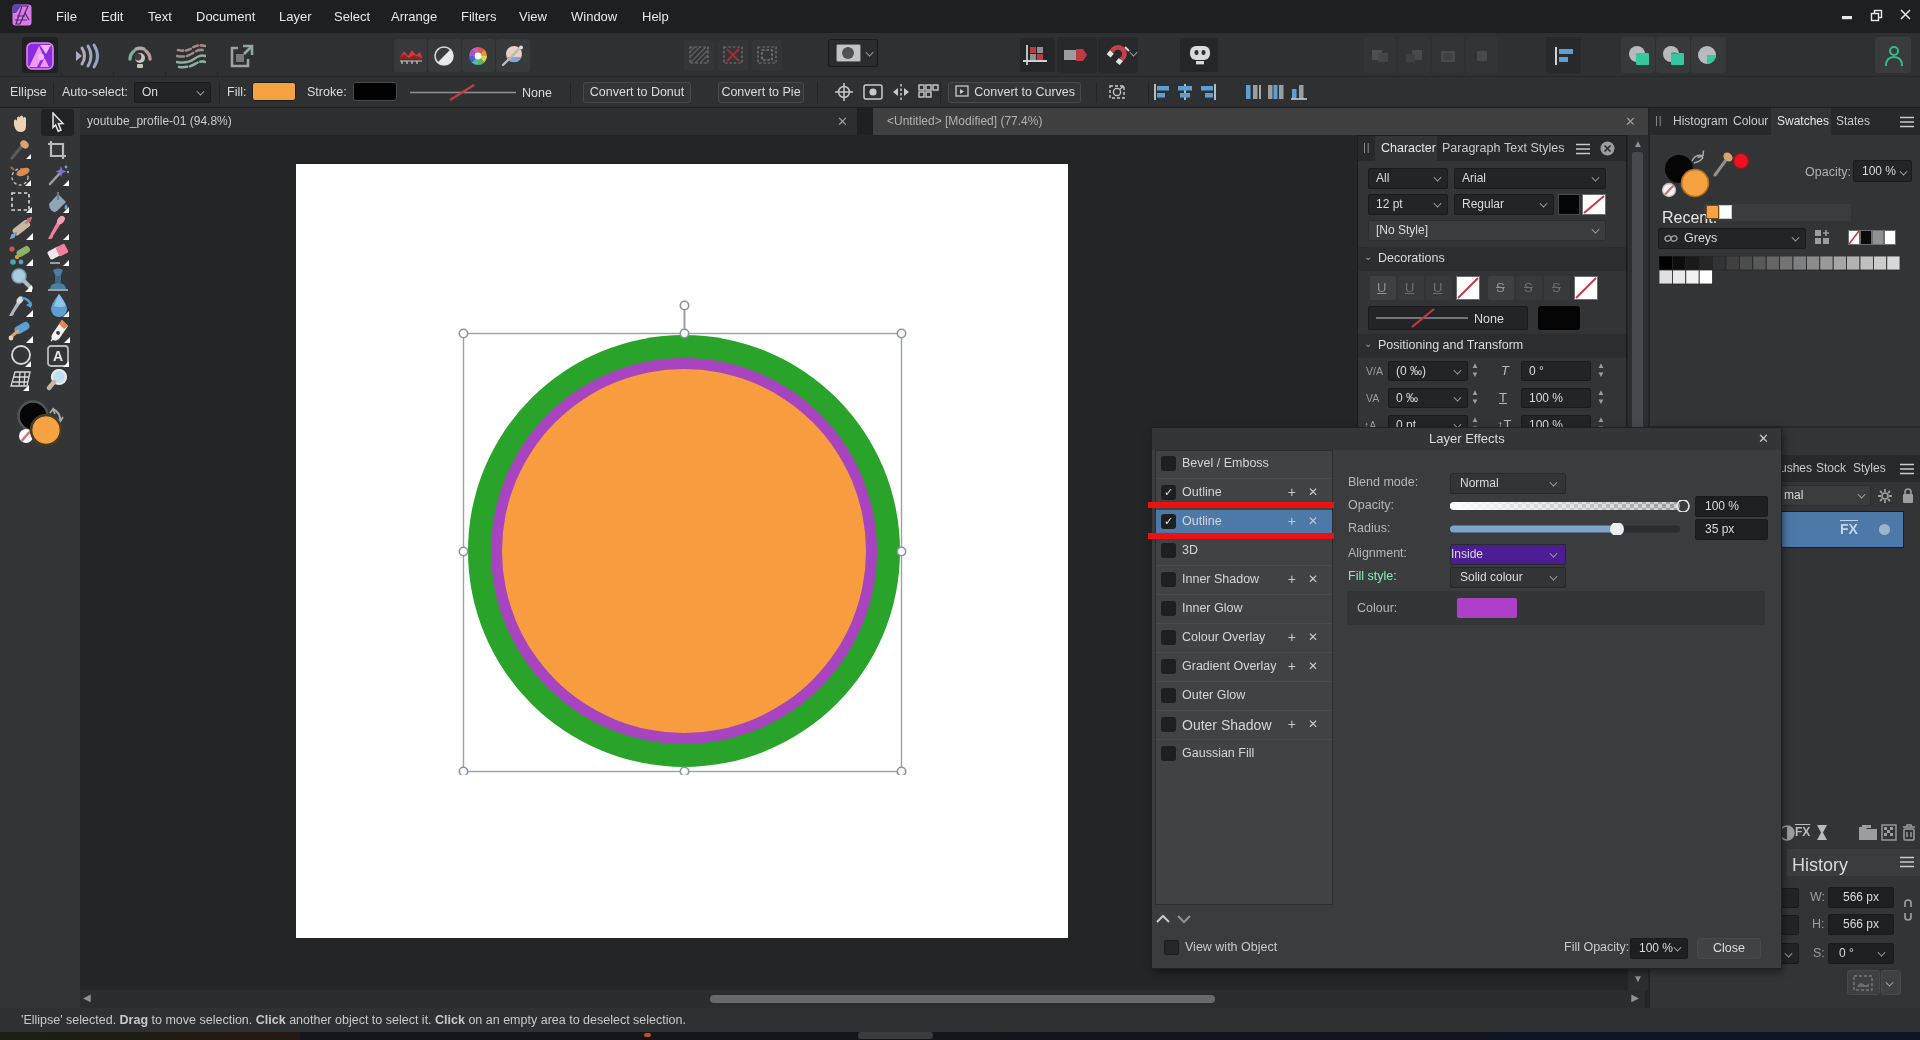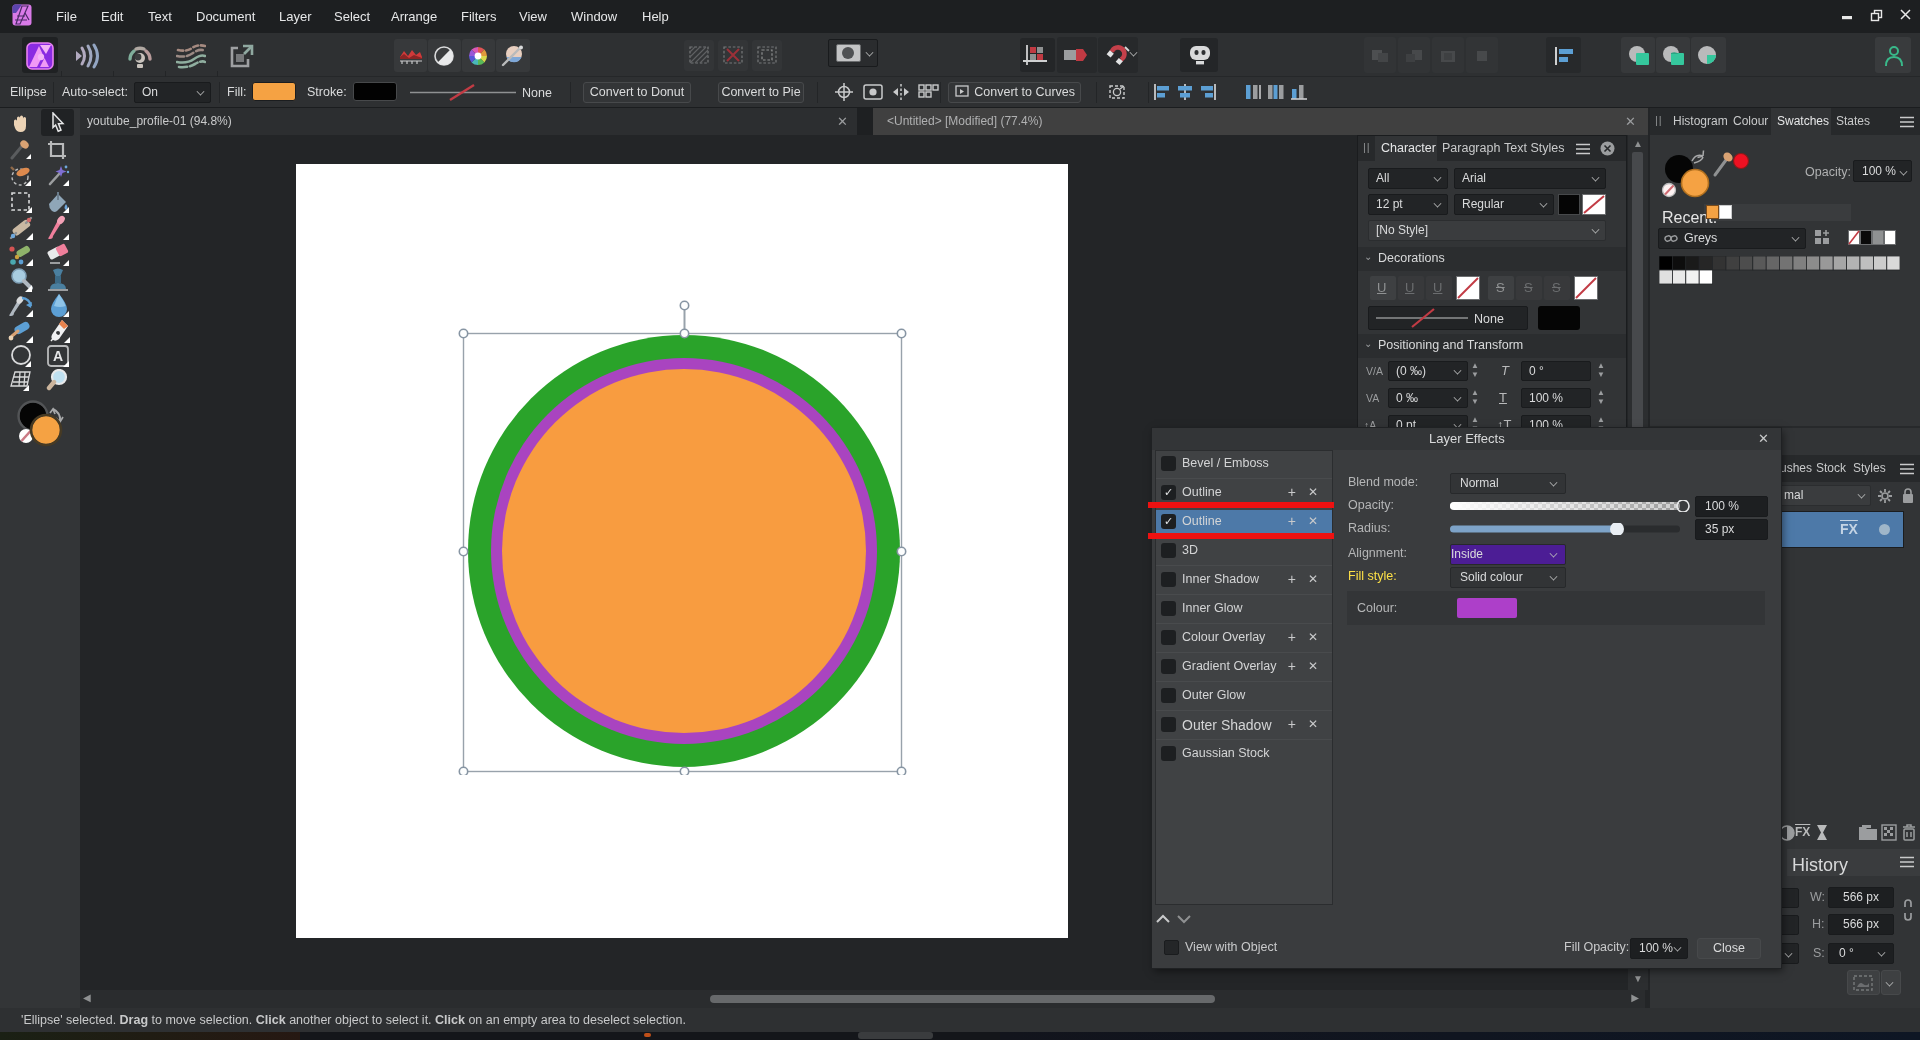--- a/index.html
+++ b/index.html
@@ -857,21 +857,21 @@
         <div style="position:absolute;left:0;top:230px;width:176px;height:1px;background:rgba(255,255,255,0.05)"></div>
         <div style="position:absolute;left:0;top:262px;width:176px;height:24px;">
           <span style="position:absolute;left:5px;top:4px;width:15px;height:15px;background:#1d1f21;border-radius:3px;"></span>
           <span style="position:absolute;left:26px;top:4px;color:#d4d5d6;font-size:14px">Outer Shadow</span>
           <span style="position:absolute;right:36px;top:3px;color:#c9cacb;font-size:14px">+</span>
           <span style="position:absolute;right:14px;top:4px;color:#c9cacb;font-size:12px">✕</span>
         </div>
         <div style="position:absolute;left:0;top:259px;width:176px;height:1px;background:rgba(255,255,255,0.05)"></div>
         <div style="position:absolute;left:0;top:291px;width:176px;height:24px;">
           <span style="position:absolute;left:5px;top:4px;width:15px;height:15px;background:#1d1f21;border-radius:3px;"></span>
-          <span style="position:absolute;left:26px;top:4px;color:#d4d5d6;font-size:12.5px">Gaussian Stock</span>
+          <span style="position:absolute;left:26px;top:4px;color:#d4d5d6;font-size:12.5px">Gaussian Fill</span>
         </div>
         <div style="position:absolute;left:0;top:288px;width:176px;height:1px;background:rgba(255,255,255,0.05)"></div>
       </div>
 
     <span class="txt" style="left:195px;top:476px0;color:#c9cacb"></span>
     <span class="txt" style="left:196px;top:47px;color:#b5b6b7;font-size:12.5px">Blend mode:</span>
     <div class="field" style="left:298px;top:45px;width:116px;height:21px;line-height:19px;padding-left:9px;background:#323436;border-color:#27292b">Normal</div>
     <div class="chev" style="left:398px;top:51px"></div>
     <span class="txt" style="left:196px;top:70px;color:#b5b6b7;font-size:12.5px">Opacity:</span>
     <svg class="abs" style="left:298px;top:72px" width="240" height="12" viewBox="0 0 240 12">
@@ -894,21 +894,21 @@
     <span class="txt" style="left:196px;top:93px;color:#b5b6b7;font-size:12.5px">Radius:</span>
     <svg class="abs" style="left:298px;top:95px" width="240" height="12" viewBox="0 0 240 12">
       <rect x="0" y="2.5" width="168" height="7" rx="3.5" fill="#7da3c8"></rect>
       <rect x="168" y="2.5" width="62" height="7" rx="3.5" fill="#2a2c2e"></rect>
       <circle cx="167" cy="6" r="7" fill="#e9eef3"></circle>
     </svg>
     <div class="field" style="left:543px;top:91px;width:73px;height:21px;line-height:19px;padding-left:9px;background:#1d1f21">35 px</div>
     <span class="txt" style="left:196px;top:118px;color:#b5b6b7;font-size:12.5px">Alignment:</span>
     <div class="field" style="left:298px;top:116px;width:116px;height:21px;line-height:19px;background:#4c1d95;border-color:#27292b">Inside</div>
     <div class="chev" style="left:398px;top:122px"></div>
-    <span class="txt" style="left:196px;top:141px;color:#fde047;font-size:12.5px">Fill style:</span>
+    <span class="txt" style="left:196px;top:141px;color:#86efac;font-size:12.5px">Fill style:</span>
     <div class="field" style="left:298px;top:139px;width:116px;height:21px;line-height:19px;padding-left:9px;background:#323436;border-color:#27292b">Solid colour</div>
     <div class="chev" style="left:398px;top:145px"></div>
 
     <div class="abs" style="left:195px;top:163px;width:418px;height:34px;background:#333537"></div>
     <span class="txt" style="left:205px;top:173px;color:#b5b6b7;font-size:12.5px">Colour:</span>
     <div class="abs" style="left:305px;top:170px;width:60px;height:20px;background:#ad3fc9;border-radius:2px"></div>
 
     <svg class="abs" style="left:2px;top:484px" width="40" height="14" viewBox="0 0 40 14">
       <path d="M3 10 L9 4 L15 10" fill="none" stroke="#c9cacb" stroke-width="2"></path>
       <path d="M24 4 L30 10 L36 4" fill="none" stroke="#8f9192" stroke-width="2"></path>

